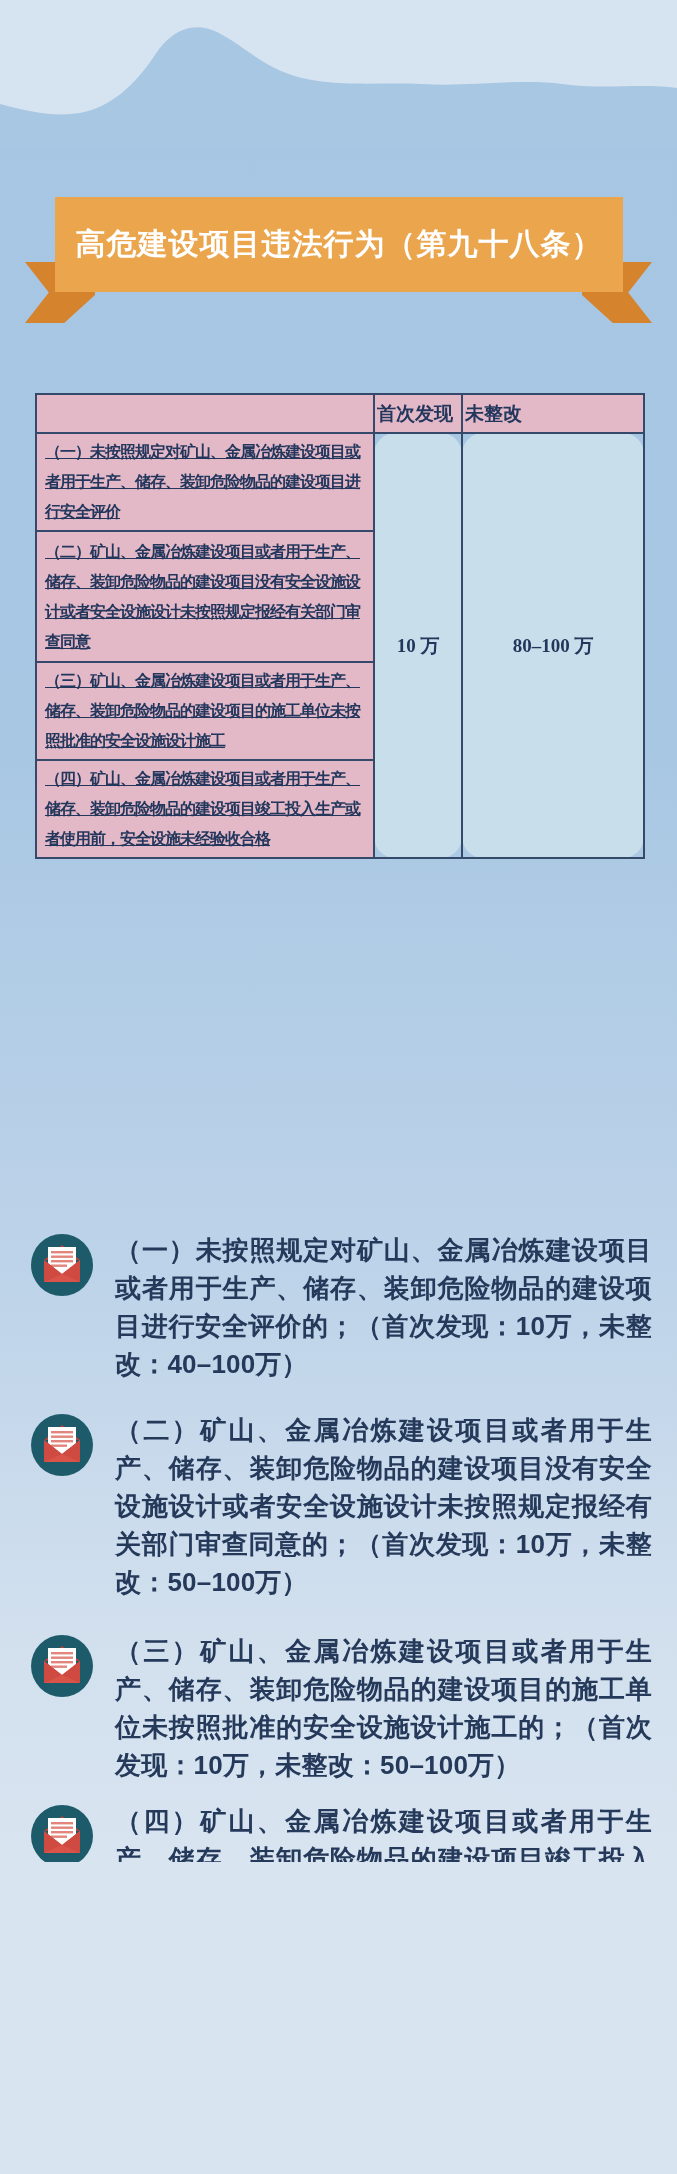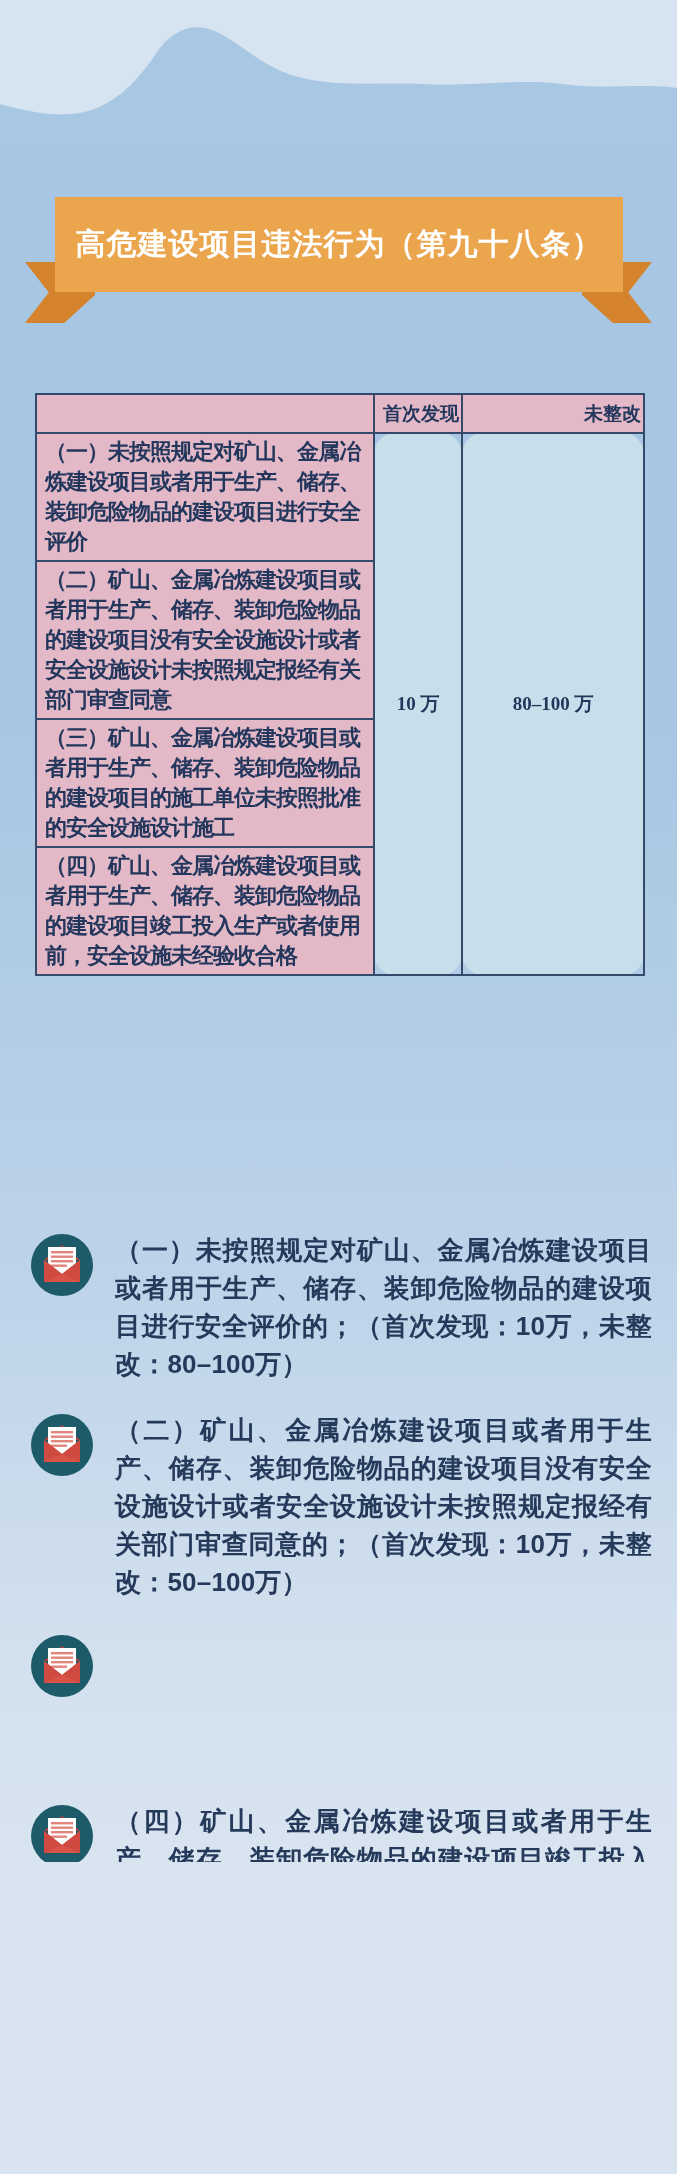--- a/index.html
+++ b/index.html
@@ -12,23 +12,23 @@
   .tail-left{left:25px;top:262px;clip-path:polygon(0 0,100% 0,100% 54%,56% 100%,0 100%,34% 50%);}
   .tail-right{left:582px;top:262px;clip-path:polygon(0 0,100% 0,66% 50%,100% 100%,44% 100%,0 54%);}
   .banner{position:absolute;left:55px;top:197px;width:568px;height:95px;background:#eaa54d;z-index:2;
           display:flex;align-items:center;justify-content:center;}
   .banner .t{color:#ffffff;font-size:30px;font-weight:700;letter-spacing:1px;white-space:nowrap;}
   
   .tblwrap{position:absolute;left:35px;top:393px;width:608px;z-index:2;}
   table.penalty{border-collapse:collapse;table-layout:fixed;width:608px;
           font-family:"Liberation Serif","DejaVu Serif",serif;color:#23365c;}
   table.penalty td,table.penalty th{border:2px solid #35496b;}
-  td.desc{background:#e3b9c8;font-size:22px;line-height:30px;font-weight:700;
-          letter-spacing:-1px;padding:3px 8px;vertical-align:middle;text-align:left;}
-  th.hcell{background:#e3b9c8;font-size:19px;font-weight:700;text-align:right;padding:2px;}
+  td.desc{background:#e3b9c8;font-size:16px;line-height:30px;font-weight:700;
+          letter-spacing:-1px;padding:3px 8px;vertical-align:middle;text-align:left;text-decoration:underline;}
+  th.hcell{background:#e3b9c8;font-size:19px;font-weight:700;text-align:left;padding:2px;}
   td.val{background:#c8dfeb;font-size:19px;font-weight:700;text-align:center;vertical-align:middle;white-space:nowrap;border-radius:21px;}
   
   .intro{position:absolute;left:28px;top:893px;width:621px;color:#25395a;font-size:26px;
          line-height:38px;font-weight:700;text-align:justify;text-indent:2.2em;letter-spacing:0.5px;z-index:2;}
   
   .item{position:absolute;left:0;width:677px;z-index:2;}
   .item .txt{margin-left:115px;margin-right:25px;color:#25395a;font-size:26px;line-height:38px;
              font-weight:700;text-align:justify;letter-spacing:0.2px;}
   .item .ic{position:absolute;left:30px;top:2px;width:64px;height:64px;}
   .skyline{position:absolute;left:0;top:1979px;width:677px;height:195px;display:block;z-index:0;}
@@ -91,21 +91,21 @@
       <polygon points="14,27 32,12 50,27" fill="#b2433b"></polygon>
       <rect x="18" y="14" width="28" height="27" fill="#ffffff"></rect>
       <rect x="21" y="18" width="22" height="2.4" fill="#e2857d"></rect>
       <rect x="21" y="22.5" width="22" height="2.4" fill="#e2857d"></rect>
       <rect x="21" y="27" width="22" height="2.4" fill="#e2857d"></rect>
       <rect x="21" y="31.5" width="16" height="2.4" fill="#e2857d"></rect>
       <path d="M14,27 L32,41 L50,27 L50,49 L14,49 Z" fill="#d95348"></path>
       <path d="M14,27 L32,41 L14,49 Z" fill="#cf4a40"></path>
       <path d="M50,27 L32,41 L50,49 Z" fill="#cf4a40"></path>
     </svg>
-    <div class="txt">（一）未按照规定对矿山、金属冶炼建设项目或者用于生产、储存、装卸危险物品的建设项目进行安全评价的；（首次发现：10万，未整改：80–100万）</div>
+    <div class="txt">（一）未按照规定对矿山、金属冶炼建设项目或者用于生产、储存、装卸危险物品的建设项目进行安全评价的；（首次发现：10万，未整改：40–100万）</div>
   </div>
 
   <div class="item" style="top:1411px">
     <svg class="ic" viewBox="0 0 64 64">
       <circle cx="32" cy="32" r="31" fill="#1d5b6a"></circle>
       <polygon points="14,27 32,12 50,27" fill="#b2433b"></polygon>
       <rect x="18" y="14" width="28" height="27" fill="#ffffff"></rect>
       <rect x="21" y="18" width="22" height="2.4" fill="#e2857d"></rect>
       <rect x="21" y="22.5" width="22" height="2.4" fill="#e2857d"></rect>
       <rect x="21" y="27" width="22" height="2.4" fill="#e2857d"></rect>
@@ -123,20 +123,21 @@
       <polygon points="14,27 32,12 50,27" fill="#b2433b"></polygon>
       <rect x="18" y="14" width="28" height="27" fill="#ffffff"></rect>
       <rect x="21" y="18" width="22" height="2.4" fill="#e2857d"></rect>
       <rect x="21" y="22.5" width="22" height="2.4" fill="#e2857d"></rect>
       <rect x="21" y="27" width="22" height="2.4" fill="#e2857d"></rect>
       <rect x="21" y="31.5" width="16" height="2.4" fill="#e2857d"></rect>
       <path d="M14,27 L32,41 L50,27 L50,49 L14,49 Z" fill="#d95348"></path>
       <path d="M14,27 L32,41 L14,49 Z" fill="#cf4a40"></path>
       <path d="M50,27 L32,41 L50,49 Z" fill="#cf4a40"></path>
     </svg>
+    <div class="txt">（三）矿山、金属冶炼建设项目或者用于生产、储存、装卸危险物品的建设项目的施工单位未按照批准的安全设施设计施工的；（首次发现：10万，未整改：50–100万）</div>
   </div>
 
   <div class="item" style="top:1802px">
     <svg class="ic" viewBox="0 0 64 64">
       <circle cx="32" cy="32" r="31" fill="#1d5b6a"></circle>
       <polygon points="14,27 32,12 50,27" fill="#b2433b"></polygon>
       <rect x="18" y="14" width="28" height="27" fill="#ffffff"></rect>
       <rect x="21" y="18" width="22" height="2.4" fill="#e2857d"></rect>
       <rect x="21" y="22.5" width="22" height="2.4" fill="#e2857d"></rect>
       <rect x="21" y="27" width="22" height="2.4" fill="#e2857d"></rect>

